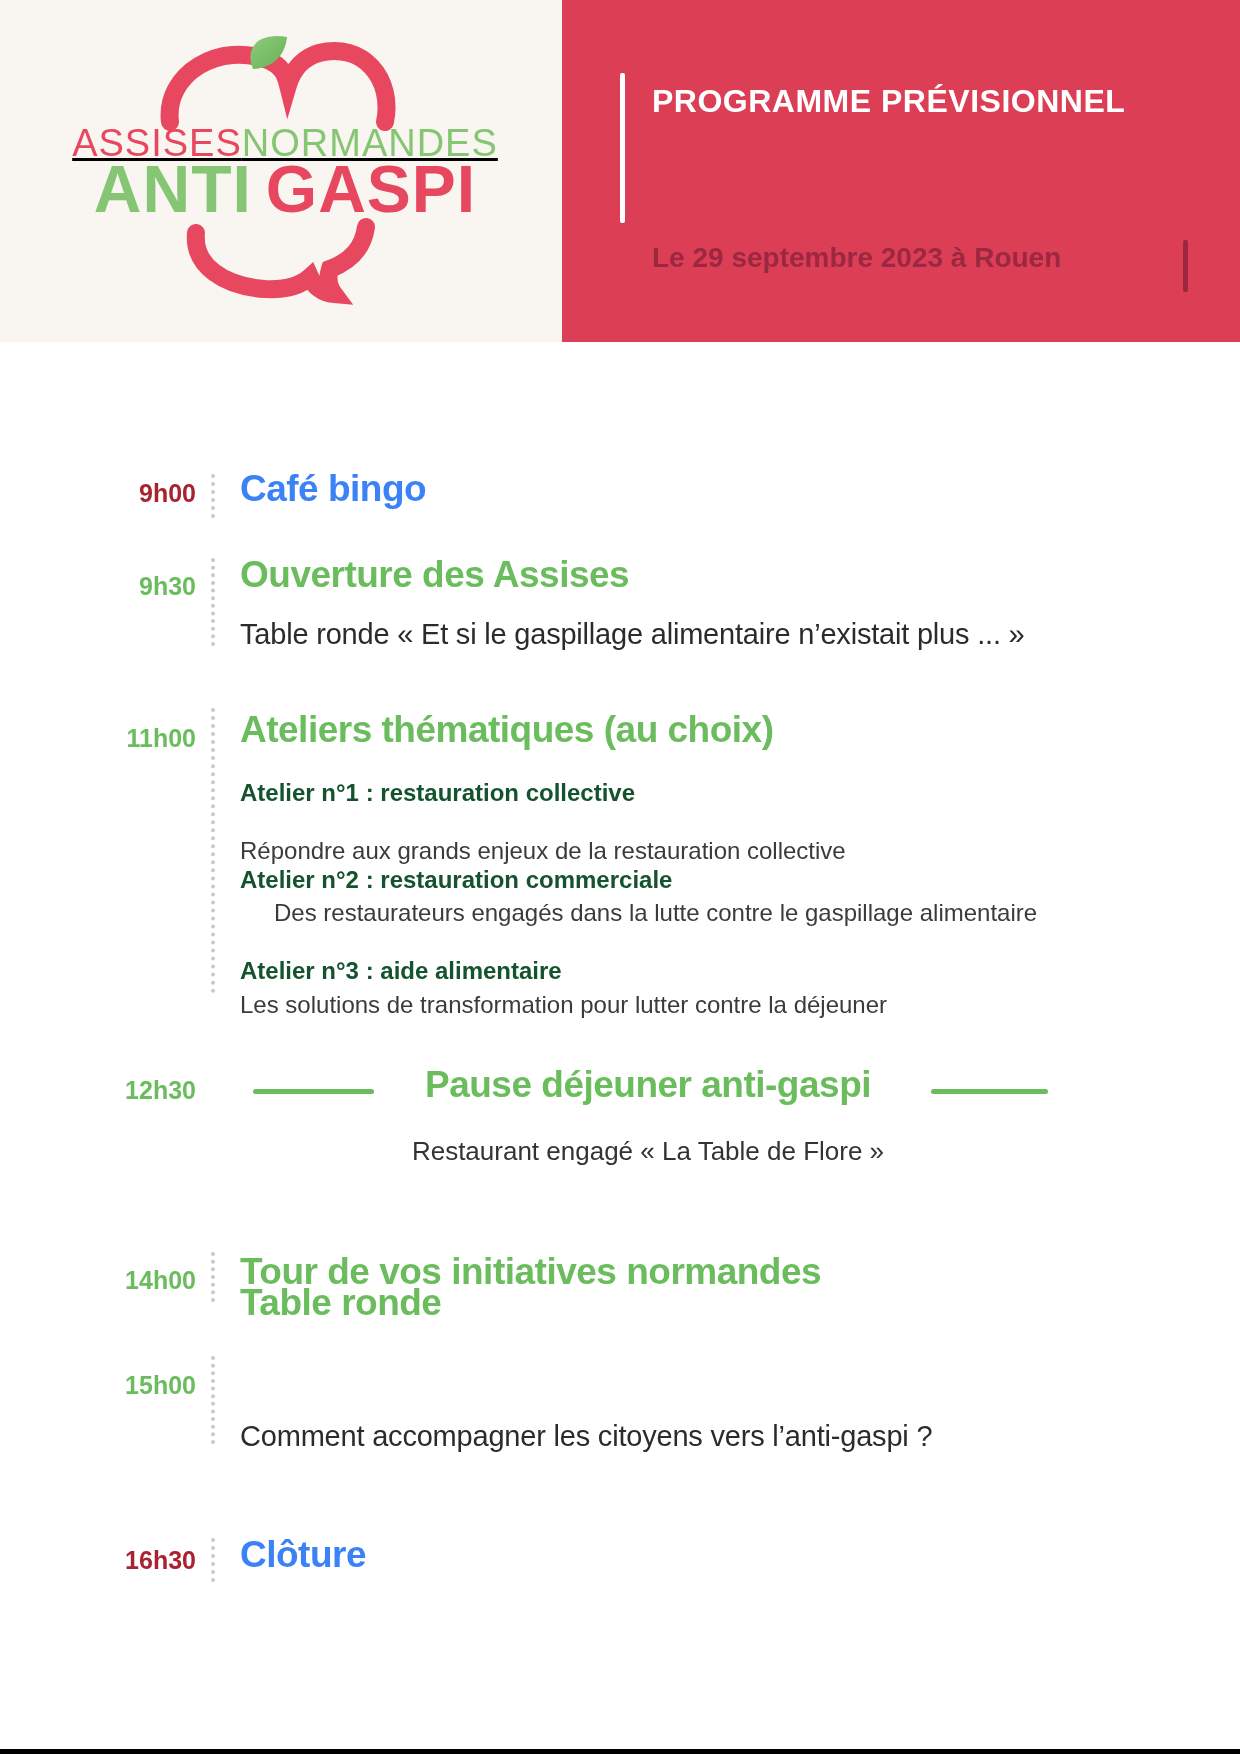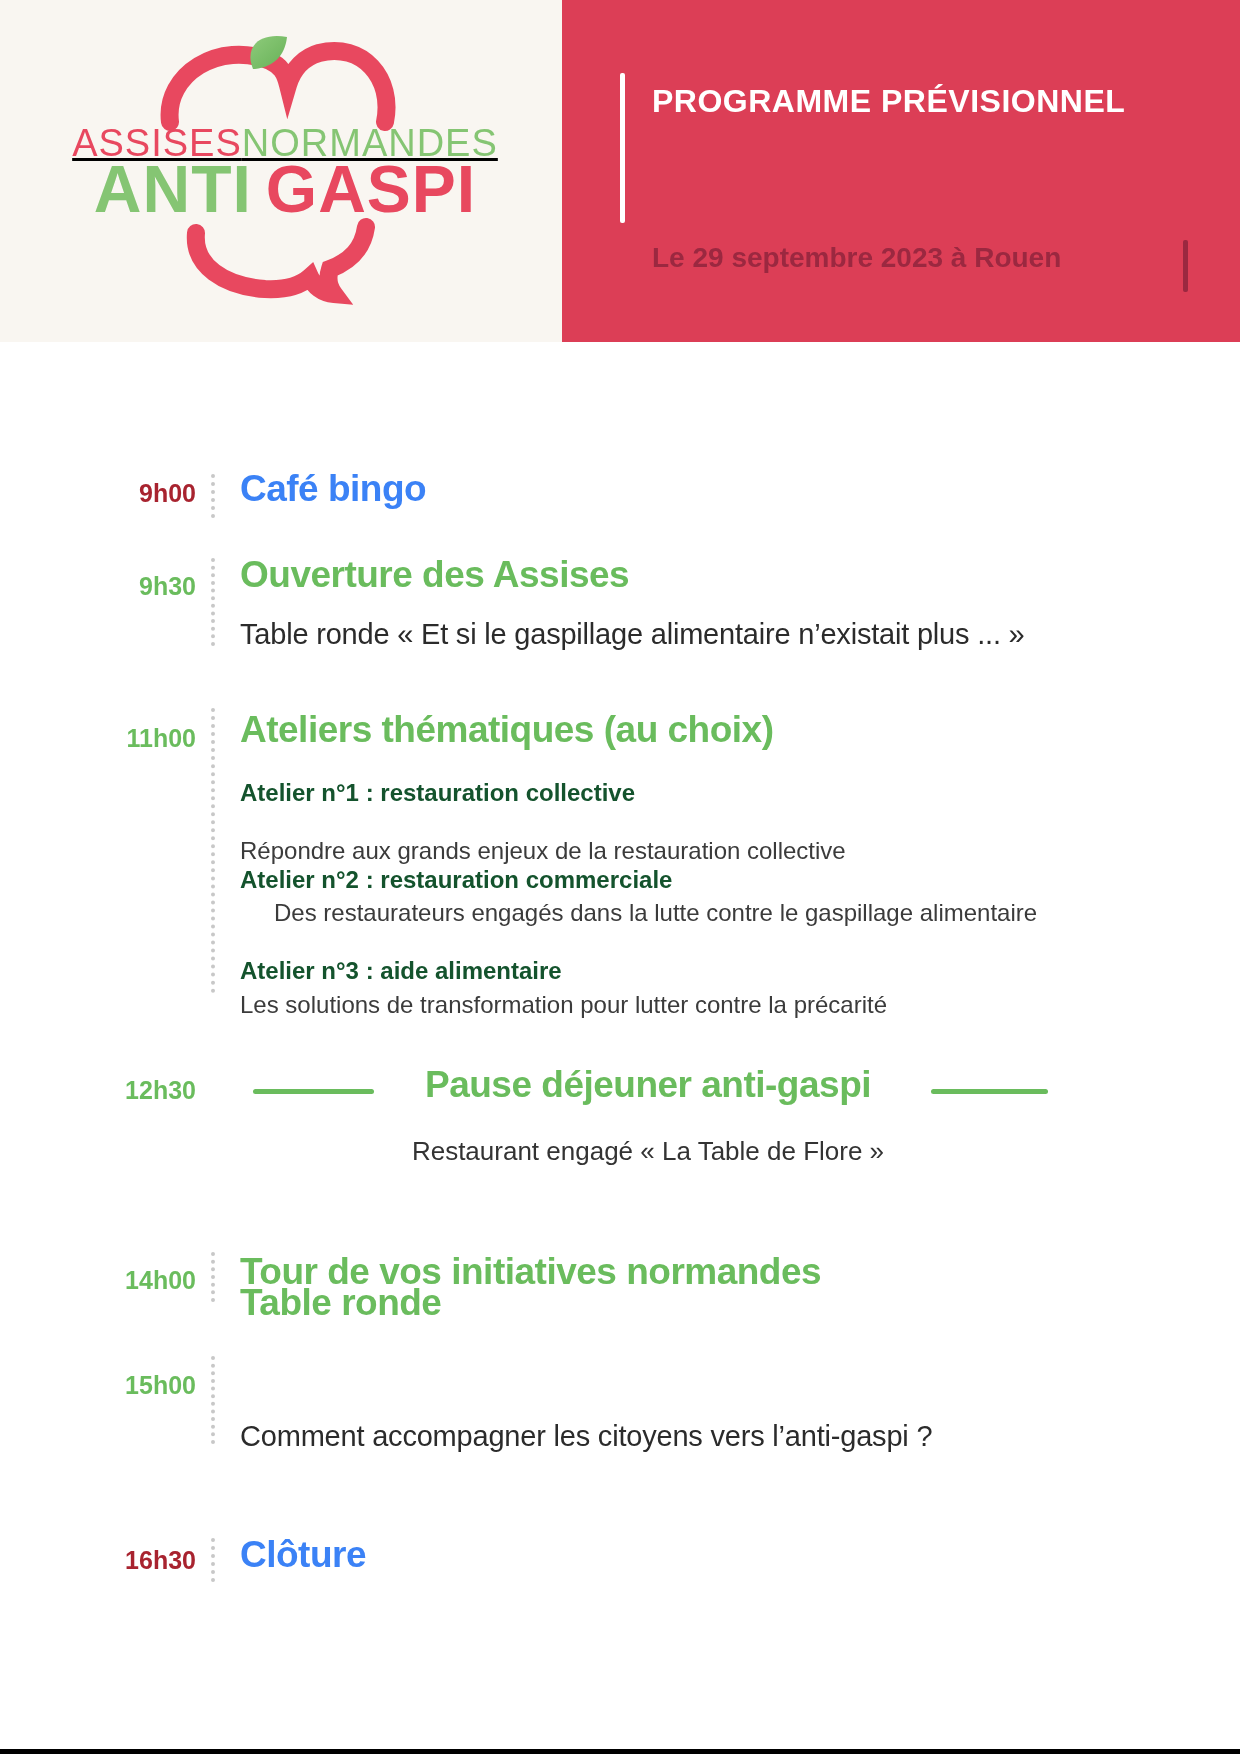--- a/index.html
+++ b/index.html
@@ -126,21 +126,21 @@
   <div class="sub-bold r2-sub">Table ronde « Et si le gaspillage alimentaire n’existait plus ... »</div>
 
   <div class="time time-green r3-time">11h00</div>
   <div class="dots r3-dots"></div>
   <h2 class="evt-title t-green r3-title">Ateliers thématiques (au choix)</h2>
   <div class="w-title r3-w1t">Atelier n°1 : restauration collective</div>
   <div class="w-desc  r3-w1d">Répondre aux grands enjeux de la restauration collective</div>
   <div class="w-title r3-w2t">Atelier n°2 : restauration commerciale</div>
   <div class="w-desc  r3-w2d">Des restaurateurs engagés dans la lutte contre le gaspillage alimentaire</div>
   <div class="w-title r3-w3t">Atelier n°3 : aide alimentaire</div>
-  <div class="w-desc  r3-w3d">Les solutions de transformation pour lutter contre la précarité</div>
+  <div class="w-desc  r3-w3d">Les solutions de transformation pour lutter contre la déjeuner</div>
 
   <div class="time time-green r4-time">12h30</div>
   <div class="lunch-line left"></div>
   <h2 class="lunch-title r4-title">Pause déjeuner anti-gaspi</h2>
   <div class="lunch-line right"></div>
   <div class="lunch-sub r4-sub">Restaurant engagé « La Table de Flore »</div>
 
   <div class="time time-green r5-time">14h00</div>
   <div class="dots r5-dots"></div>
   <h2 class="evt-title t-green r5-title">Tour de vos initiatives normandes</h2>

